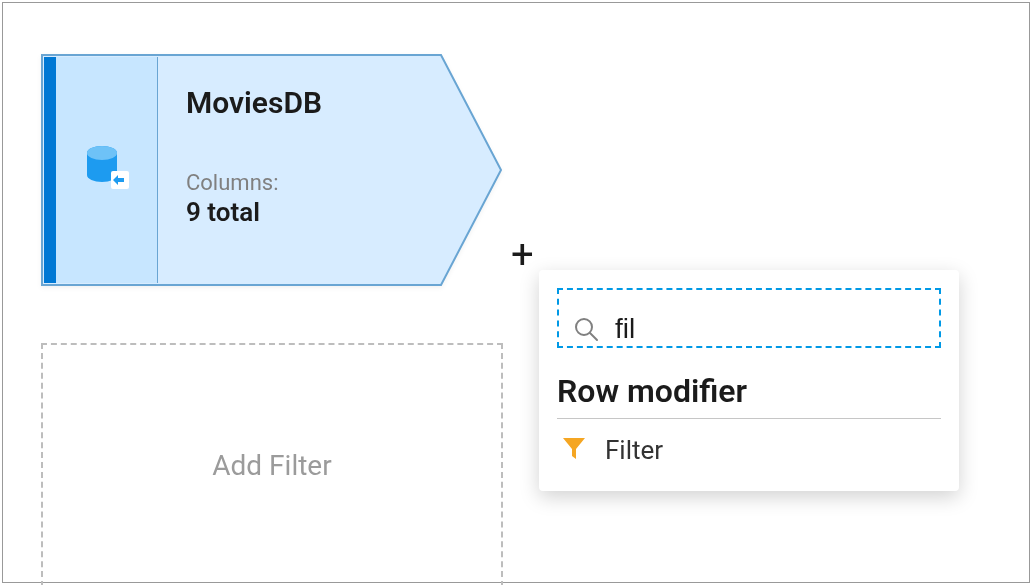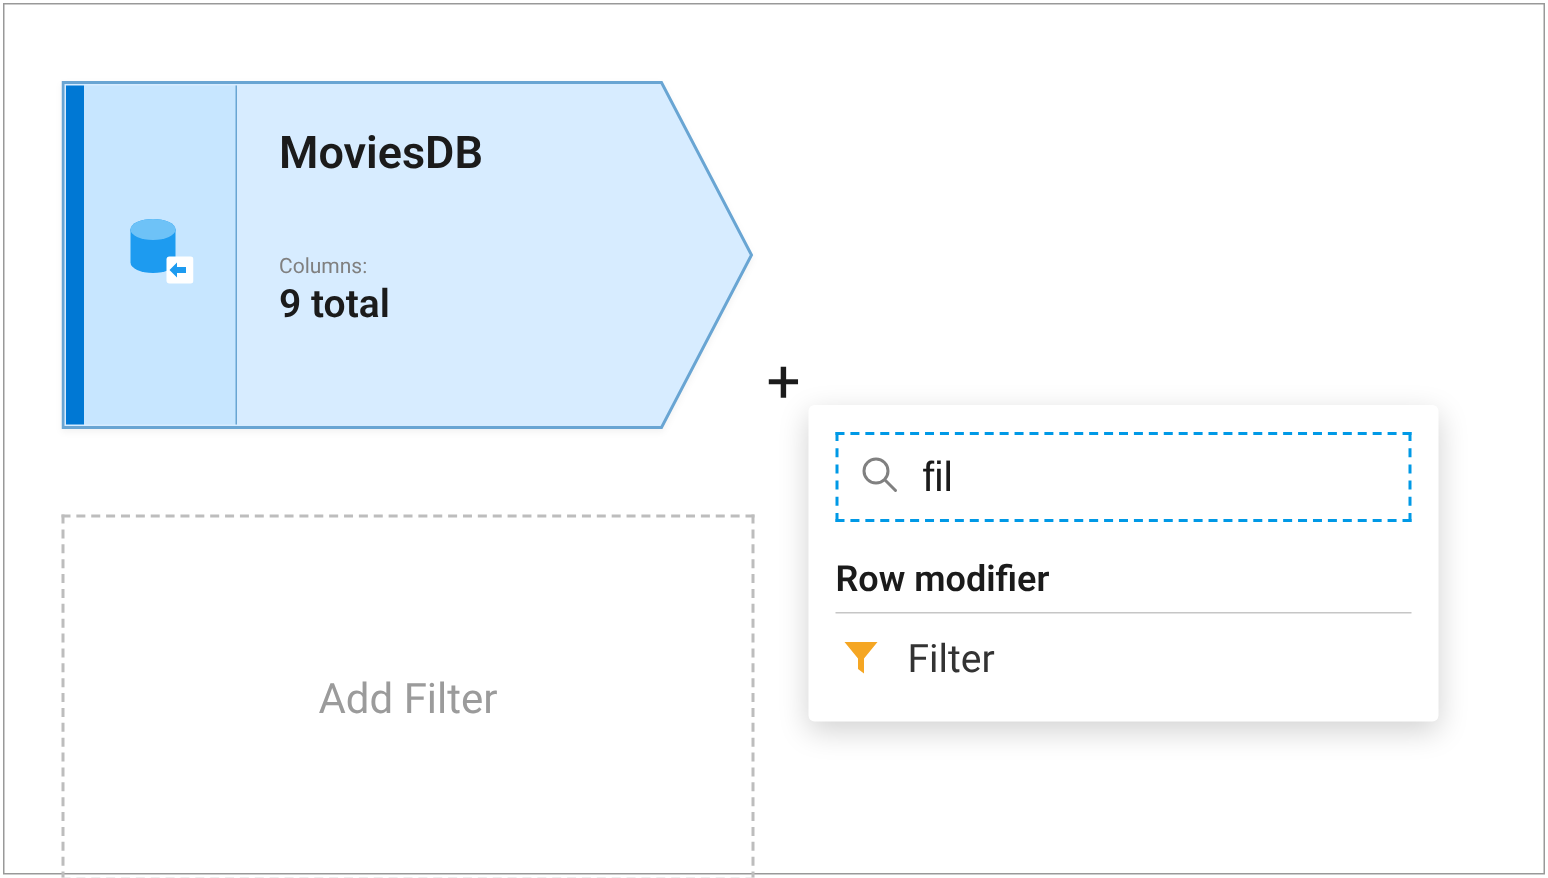--- a/index.html
+++ b/index.html
@@ -56,21 +56,21 @@
     width: 300px; height: 218px;
     padding: 28px 10px 0 28px;
   }
   .source-title {
     font-size: 30px;
     font-weight: 600;
     color: #1b1b1b;
   }
   .cols-label {
     margin-top: 50px;
-    font-size: 14px;
+    font-size: 22px;
     color: #808080;
   }
   .cols-value {
     font-size: 26px;
     font-weight: 600;
     color: #1b1b1b;
     margin-top: 2px;
   }
 
   
@@ -108,39 +108,39 @@
     top: 267px;
     width: 420px;
     background: #fff;
     border-radius: 4px;
     box-shadow: 0 6px 20px rgba(0,0,0,0.18);
     padding: 18px 18px 22px 18px;
   }
   .search-box {
     border: 2px dashed #0099e6;
     display: flex;
-    align-items: center;
+    align-items: flex-end;
     height: 60px;
     padding: 0 14px;
   }
   .search-box .mag {
     color: #808080;
     margin-right: 14px;
     flex: 0 0 auto;
   }
   .search-input {
     border: none;
     outline: none;
     font-size: 28px;
     color: #1b1b1b;
     width: 100%;
     background: transparent;
   }
   .section-hdr {
-    font-size: 24px;
+    font-size: 32px;
     font-weight: 600;
     color: #1b1b1b;
     margin-top: 24px;
     padding-bottom: 8px;
     border-bottom: 1px solid #c6c6c6;
   }
   .menu-item {
     display: flex;
     align-items: flex-start;
     padding: 16px 4px 4px 4px;

